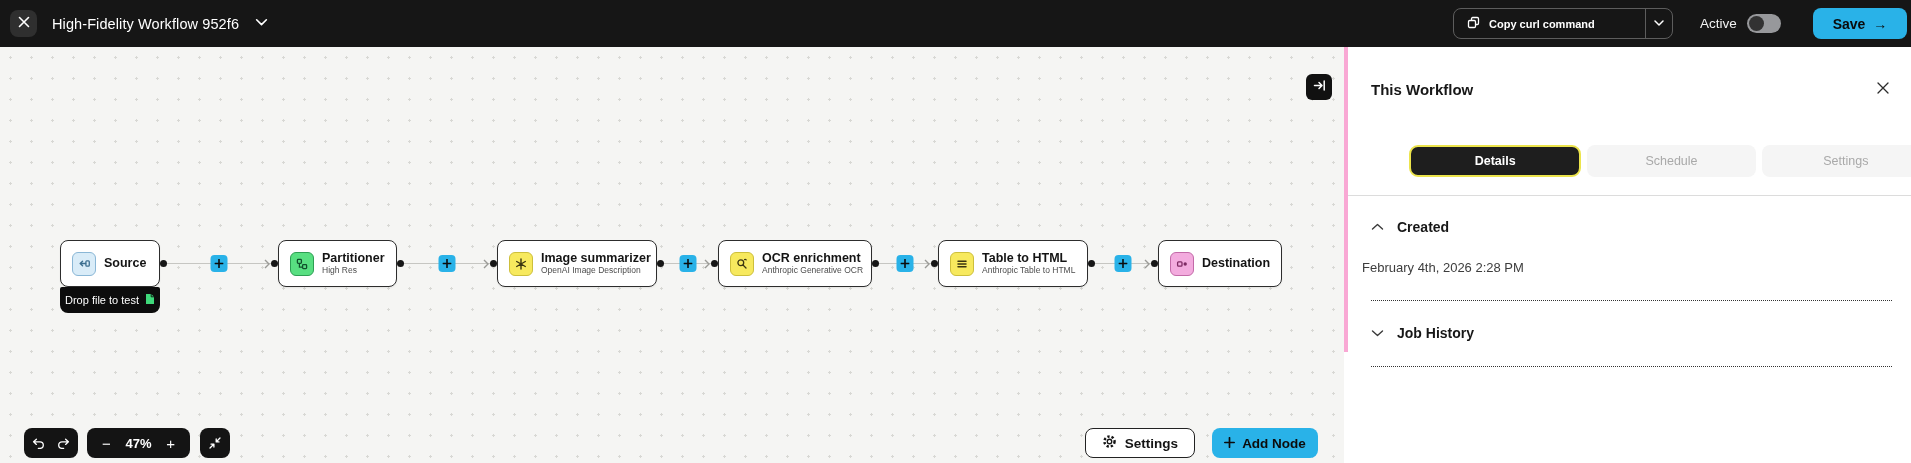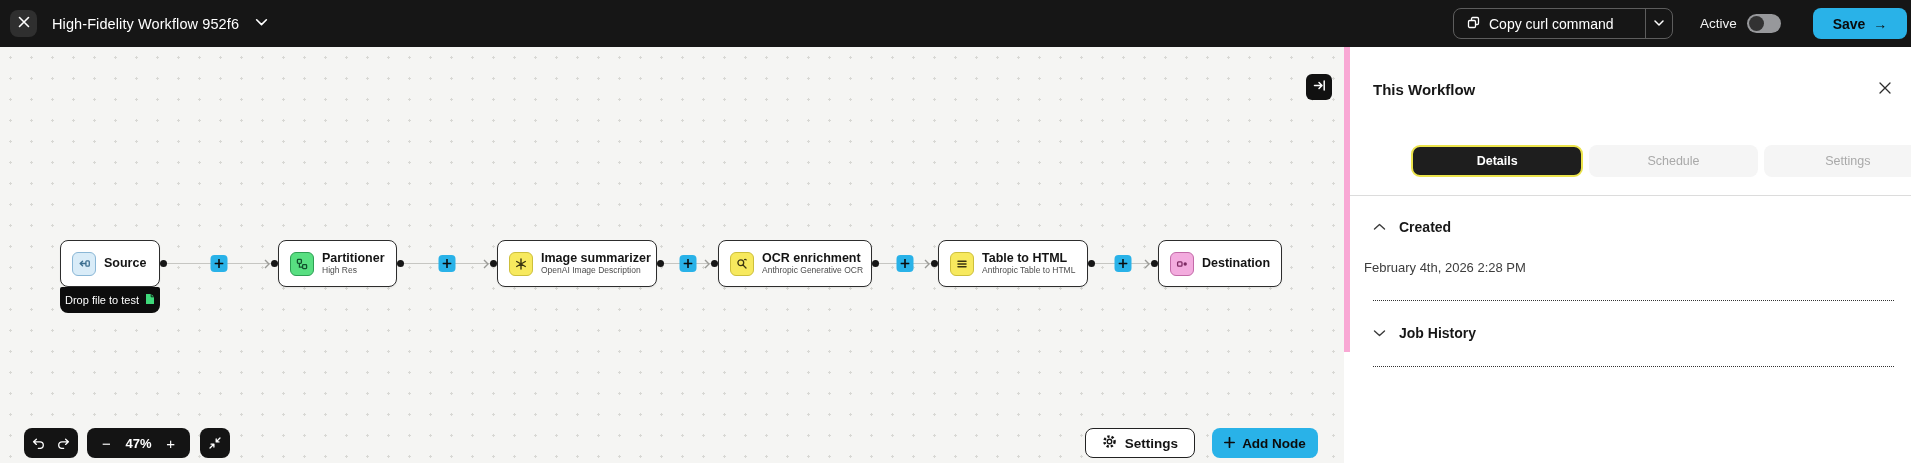--- a/index.html
+++ b/index.html
@@ -10,21 +10,21 @@
   
   .topbar { position:absolute; left:0; top:0; width:1911px; height:47px; background:#161616; }
   .tb-close { position:absolute; left:10px; top:10px; width:27px; height:27px; border:none;
     background:#2f2f2f; border-radius:8px; display:flex; align-items:center; justify-content:center; cursor:pointer; }
   .tb-title-wrap { position:absolute; left:52px; top:0; height:47px; display:flex; align-items:center; gap:16px; }
   .tb-title { color:#fff; font-size:14.5px; font-weight:500; letter-spacing:.1px; }
   .tb-chevron { display:flex; align-items:center; cursor:pointer; }
   .curl-group { position:absolute; left:1453px; top:8px; width:220px; height:31px;
     border:1px solid #5d5d5d; border-radius:8px; display:flex; align-items:stretch; color:#fff; }
   .curl-main { flex:1; display:flex; align-items:center; gap:9px; padding-left:13px; cursor:pointer; }
-  .curl-label { font-size:14px; font-weight:400; color:#fff; }
+  .curl-label { font-size:11px; font-weight:700; color:#fff; }
   .curl-caret { width:27px; border-left:1px solid #5d5d5d; display:flex; align-items:center; justify-content:center; cursor:pointer; }
   .active-wrap { position:absolute; left:1700px; top:0; height:47px; display:flex; align-items:center; gap:10px; }
   .active-label { color:#f2f2f2; font-size:13.5px; }
   .toggle { width:34px; height:19px; border-radius:10px; background:#97989b; position:relative; cursor:pointer; }
   .toggle-knob { position:absolute; left:2px; top:2px; width:15px; height:15px; border-radius:50%; background:#323232; }
   .save-btn { position:absolute; left:1813px; top:8px; width:94px; height:31px; border:none; border-radius:8px;
     background:#29b2e8; color:#0a0a0a; font-size:14px; font-weight:700; font-family:inherit;
     display:flex; align-items:center; justify-content:center; gap:8px; cursor:pointer; }
 
   
@@ -65,21 +65,21 @@
   .zoom-level { font-size:13px; font-weight:700; color:#fff; padding:0 6px; }
   .settings-btn { position:absolute; left:1085px; top:381px; width:110px; height:30px; background:#fff;
     border:1.5px solid #222; border-radius:8px; display:flex; align-items:center; justify-content:center;
     gap:8px; font-size:13.5px; font-weight:700; color:#141414; font-family:inherit; cursor:pointer; }
   .addnode-btn { position:absolute; left:1212px; top:381px; width:106px; height:30px; background:#29b2e8;
     border:none; border-radius:8px; display:flex; align-items:center; justify-content:center; gap:7px;
     font-size:13.5px; font-weight:700; color:#0c0c0c; font-family:inherit; cursor:pointer; }
 
   
   .panel { position:absolute; left:1344px; top:47px; width:567px; height:305px; background:#fff;
-    border-left:6px solid #f9a8d4; }
+    border-left:4px solid #f9a8d4; }
   .p-title { position:absolute; left:23px; top:34px; font-size:15px; font-weight:700; color:#171717; }
   .p-close { position:absolute; left:525px; top:32px; width:20px; height:20px; background:none; border:none;
     display:flex; align-items:center; justify-content:center; cursor:pointer; }
   .p-tabs { position:absolute; left:23px; top:98px; width:521px; height:32px; display:flex; gap:6px;margin-left:38px; }
   .p-tab { flex:1; border:none; border-radius:8px; background:#f5f5f5; color:#a9a9a9; font-size:12.5px;
     font-weight:500; font-family:inherit; cursor:pointer; }
   .p-tab.active { background:#1e1e1e; color:#fff; border:2px solid #ece44c; border-radius:9px; font-weight:600; }
   .p-divider { position:absolute; left:0; top:148px; width:567px; height:1px; background:#dcdcdc; }
   .p-sec { position:absolute; left:23px; display:flex; align-items:center; gap:13px; cursor:pointer; background:none; border:none; font-family:inherit;text-align:right; }
   .p-sec-label { font-size:14px; font-weight:700; color:#171717; }

